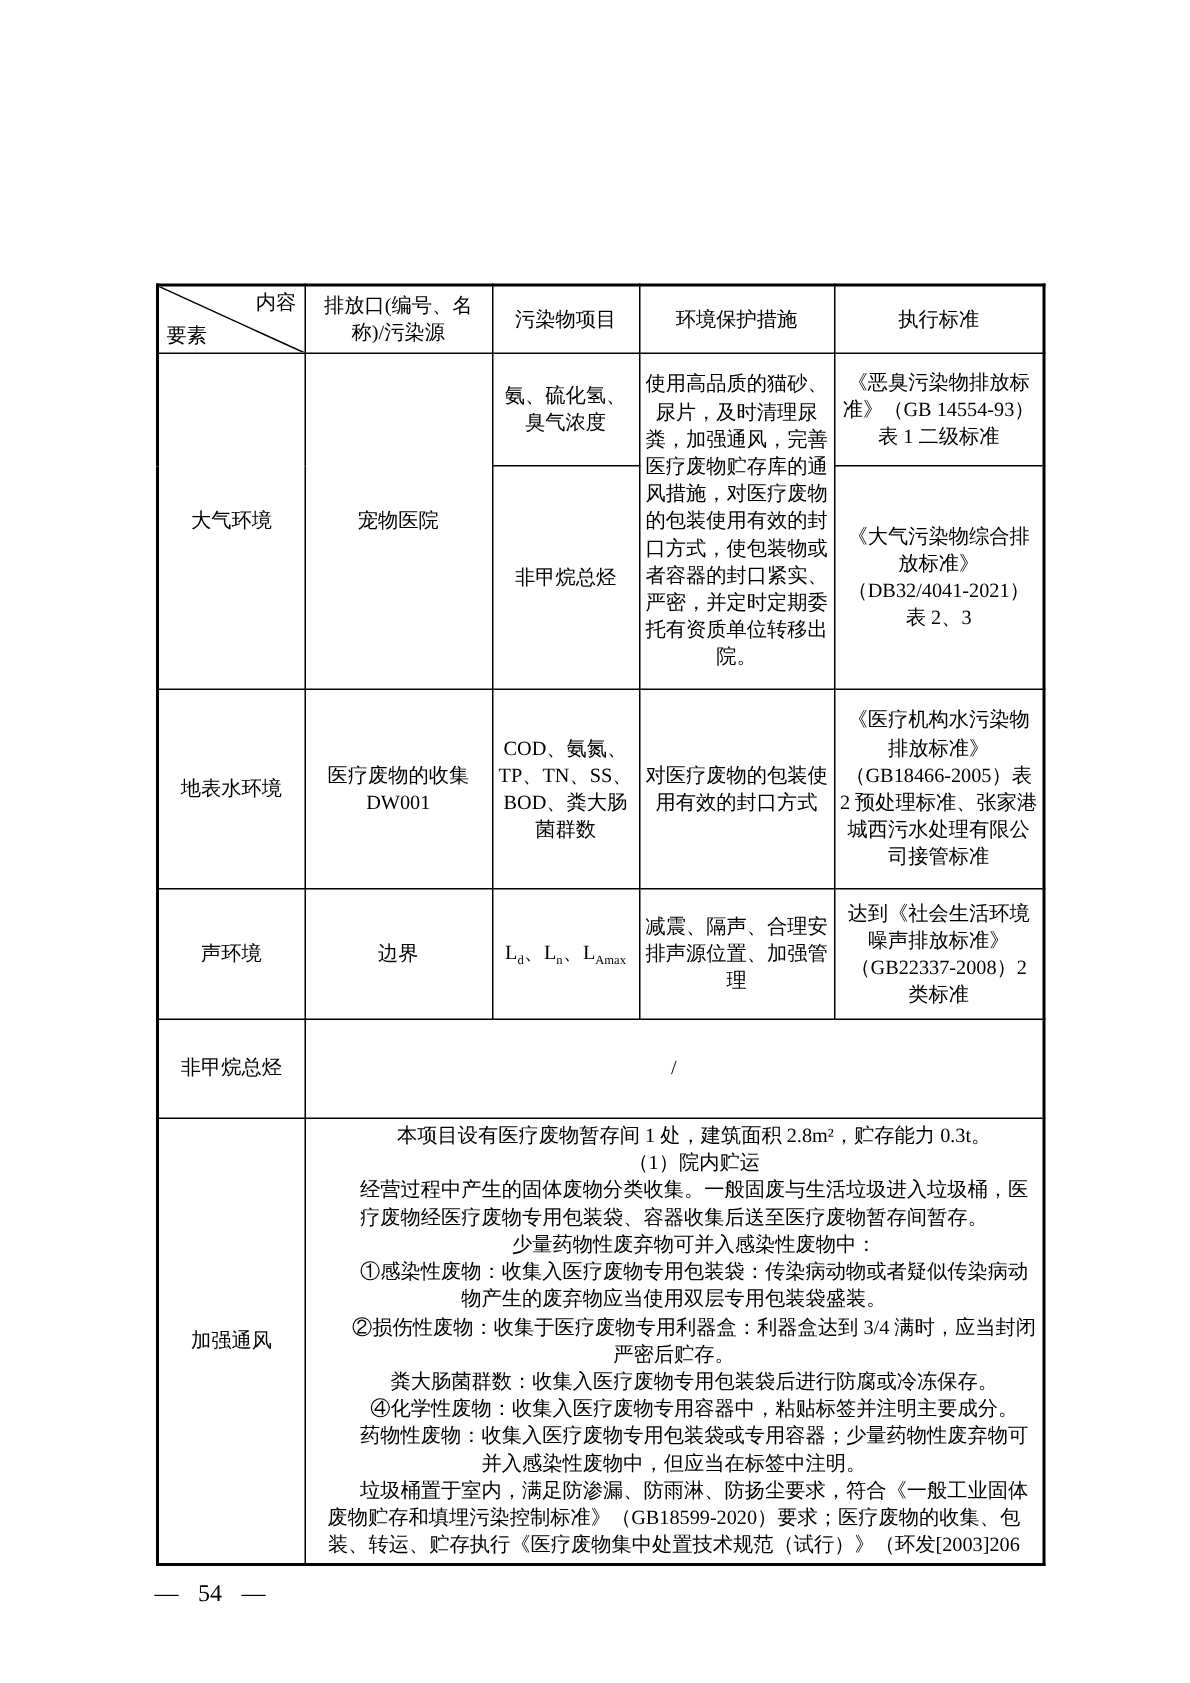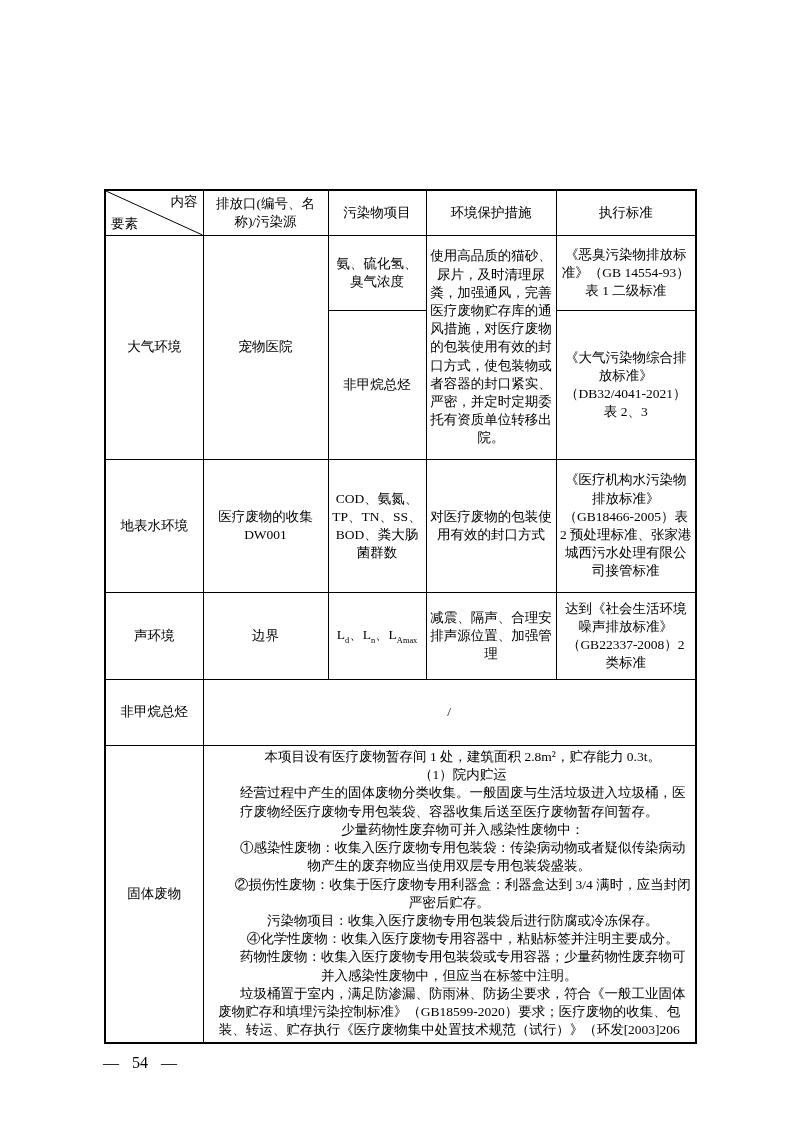--- a/index.html
+++ b/index.html
@@ -100,29 +100,29 @@
       <td>减震、隔声、合理安排声源位置、加强管理</td>
       <td>达到《社会生活环境噪声排放标准》（GB22337-2008）2 类标准</td>
     </tr>
 
     <tr class="r-em">
       <td>非甲烷总烃</td>
       <td colspan="4">/</td>
     </tr>
 
     <tr class="r-solid">
-      <td>固体废物</td>
+      <td>加强通风</td>
       <td colspan="4" class="solid-text">
             <p>本项目设有医疗废物暂存间 1 处，建筑面积 2.8m²，贮存能力 0.3t。</p>
             <p>（1）院内贮运</p>
             <p>经营过程中产生的固体废物分类收集。一般固废与生活垃圾进入垃圾桶，医疗废物经医疗废物专用包装袋、容器收集后送至医疗废物暂存间暂存。</p>
             <p>少量药物性废弃物可并入感染性废物中：</p>
             <p>①感染性废物：收集入医疗废物专用包装袋：传染病动物或者疑似传染病动物产生的废弃物应当使用双层专用包装袋盛装。</p>
             <p>②损伤性废物：收集于医疗废物专用利器盒：利器盒达到 3/4 满时，应当封闭严密后贮存。</p>
-            <p>污染物项目：收集入医疗废物专用包装袋后进行防腐或冷冻保存。</p>
+            <p>粪大肠菌群数：收集入医疗废物专用包装袋后进行防腐或冷冻保存。</p>
             <p>④化学性废物：收集入医疗废物专用容器中，粘贴标签并注明主要成分。</p>
             <p>药物性废物：收集入医疗废物专用包装袋或专用容器；少量药物性废弃物可并入感染性废物中，但应当在标签中注明。</p>
             <p>垃圾桶置于室内，满足防渗漏、防雨淋、防扬尘要求，符合《一般工业固体废物贮存和填埋污染控制标准》（GB18599-2020）要求；医疗废物的收集、包装、转运、贮存执行《医疗废物集中处置技术规范（试行）》（环发[2003]206</p>
           </td>
     </tr>
   </tbody>
     </table>
 
   <div class="footer">
     <span>—</span>

